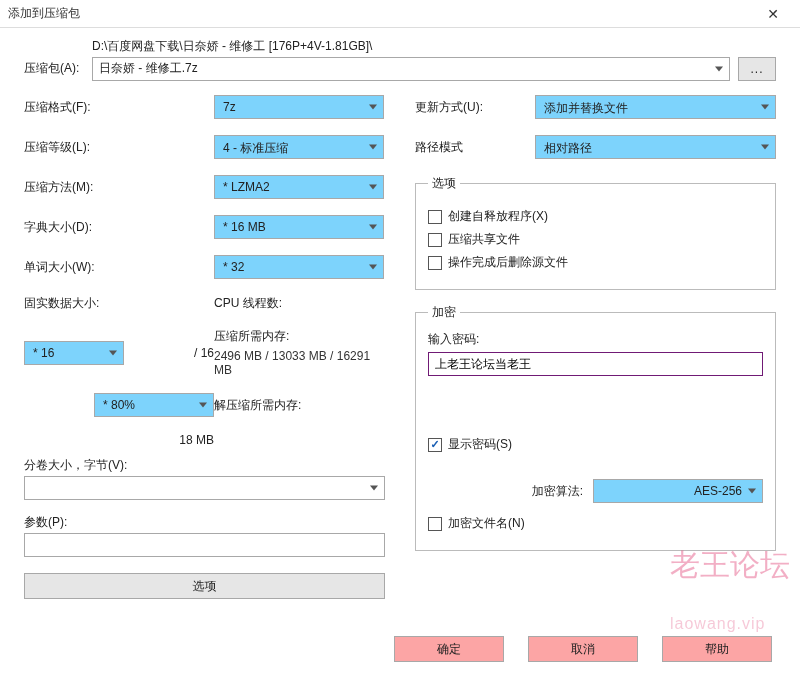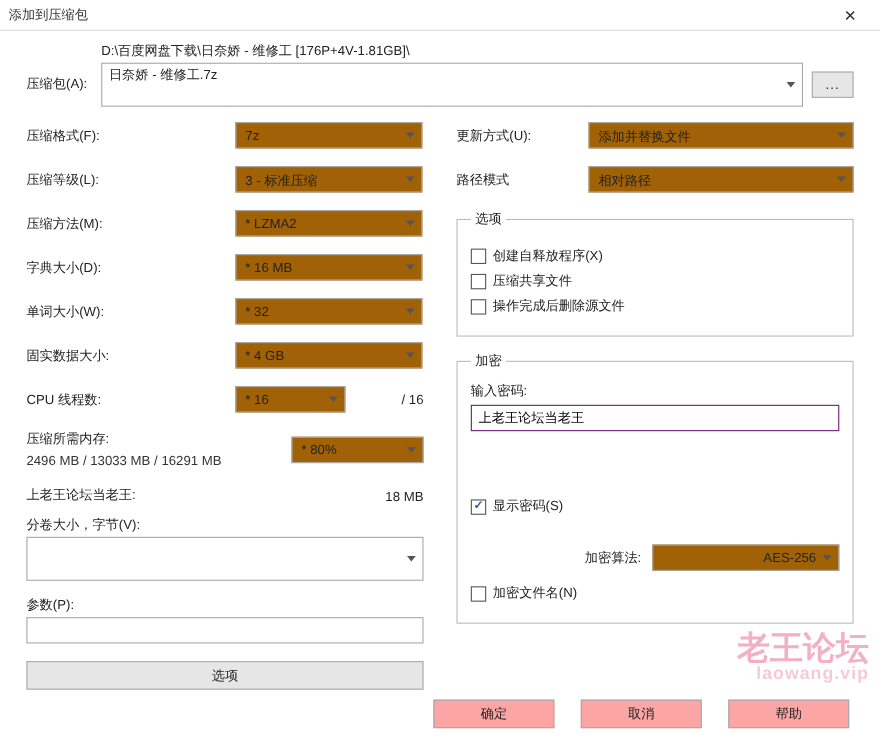--- a/index.html
+++ b/index.html
@@ -34,37 +34,37 @@
   .path-row {
     display:flex; align-items:center; gap:8px; margin-bottom:4px;
   }
   .path-row .path-label { width:60px; padding-top:18px; }
   .path-col { flex:1; }
   .path-text { margin-bottom:2px; font-size:12px;}
   .combo, .textbox {
     width:100%;
     border:1px solid #a8a8a8;
     background:#fff;
-    height:40px;
+    height:24px;
     padding:2px 6px;
     font-size:12px;
     font-family:inherit;
   }
   .combo { position:relative; }
   .combo::after {
     content:"";
     position:absolute; right:6px; top:50%;
     width:0;height:0;
     border-left:4px solid transparent;
     border-right:4px solid transparent;
     border-top:5px solid #555;
     transform:translateY(-50%);
   }
   .drop {
-    background:#a16207;
+    background:#7dd3fc;
     border:1px solid #a8a8a8;
     height:24px;
     position:relative;
   }
   .drop::after{
     content:"";
     position:absolute; right:6px; top:50%;
     width:0;height:0;
     border-left:4px solid transparent;
     border-right:4px solid transparent;
@@ -143,28 +143,27 @@
   .btn {
     min-width:110px; height:26px;
     background:#fca5a5;
     border:1px solid #a8a8a8;
     display:flex; align-items:center; justify-content:center;
     font-size:12px;
   }
   .btn-small { min-width:90px; background:#e6e6e6; border:1px solid #a8a8a8; height:26px; display:flex; align-items:center; justify-content:center;}
 
   .watermark {
-    position:absolute; right:10px; bottom:55px;
-    font-size:30px; font-weight:bold;
+    position:absolute; right:10px; bottom:44px;
+    font-size:30px; font-weight:normal;
     color:rgba(226,77,126,0.45);
     pointer-events:none;
-    text-align:right;
     line-height:1;
   }
-  .watermark .sub { font-size:16px; color:rgba(226,77,126,0.3); letter-spacing:1px;}
+  .watermark .sub { font-size:16px; color:rgba(226,77,126,0.3); letter-spacing:1px;margin-top:36px;}
 
   .param-area { margin-top:8px;}
   .param-area .textbox { height:24px;}
   .options-btn-row { margin-top:16px;}
 </style>
 </head>
 <body>
 
 <div class="titlebar">
   <span class="title">添加到压缩包</span>
@@ -190,62 +189,59 @@
 
     <div class="col">
       <div class="grid">
         <div class="lbl">压缩格式(F):</div>
         <div class="drop fw">
             <span class="val">7z</span>
           </div>
 
         <div class="lbl">压缩等级(L):</div>
         <div class="drop fw">
-            <span class="val">3 - 标准压缩</span>
+            <span class="val">4 - 标准压缩</span>
           </div>
 
         <div class="lbl">压缩方法(M):</div>
         <div class="drop fw">
             <span class="val">* LZMA2</span>
           </div>
 
         <div class="lbl">字典大小(D):</div>
         <div class="drop fw">
             <span class="val">* 16 MB</span>
           </div>
 
         <div class="lbl">单词大小(W):</div>
         <div class="drop fw">
             <span class="val">* 32</span>
           </div>
 
         <div class="lbl">固实数据大小:</div>
-        <div class="drop fw">
-            <span class="val">* 4 GB</span>
-          </div>
 
         <div class="lbl">CPU 线程数:</div>
         <div class="cpu-row">
           <div class="drop">
               <span class="val">* 16</span>
             </div>
           <span class="cpu-trail" style="margin-left:auto;">/ 16</span>
         </div>
 
         <div>
           <div class="lbl">压缩所需内存:</div>
           <div class="note" style="margin-top:4px;">2496 MB / 13033 MB / 16291 MB</div>
         </div>
         <div style="display:flex; justify-content:flex-end;">
           <div class="drop" style="width:120px;">
               <span class="val">* 80%</span>
             </div>
         </div>
 
-        <div class="lbl">上老王论坛当老王:</div>
+        <div class="lbl">解压缩所需内存:</div>
         <div class="mem-trail">18 MB</div>
       </div>
 
       <div class="param-area">
         <div class="lbl" style="margin-top:10px;">分卷大小，字节(V):</div>
         <div class="combo" style="margin-top:2px;"></div>
 
         <div class="lbl" style="margin-top:14px;">参数(P):</div>
         <input class="textbox" style="margin-top: 2px;">
       </div>

